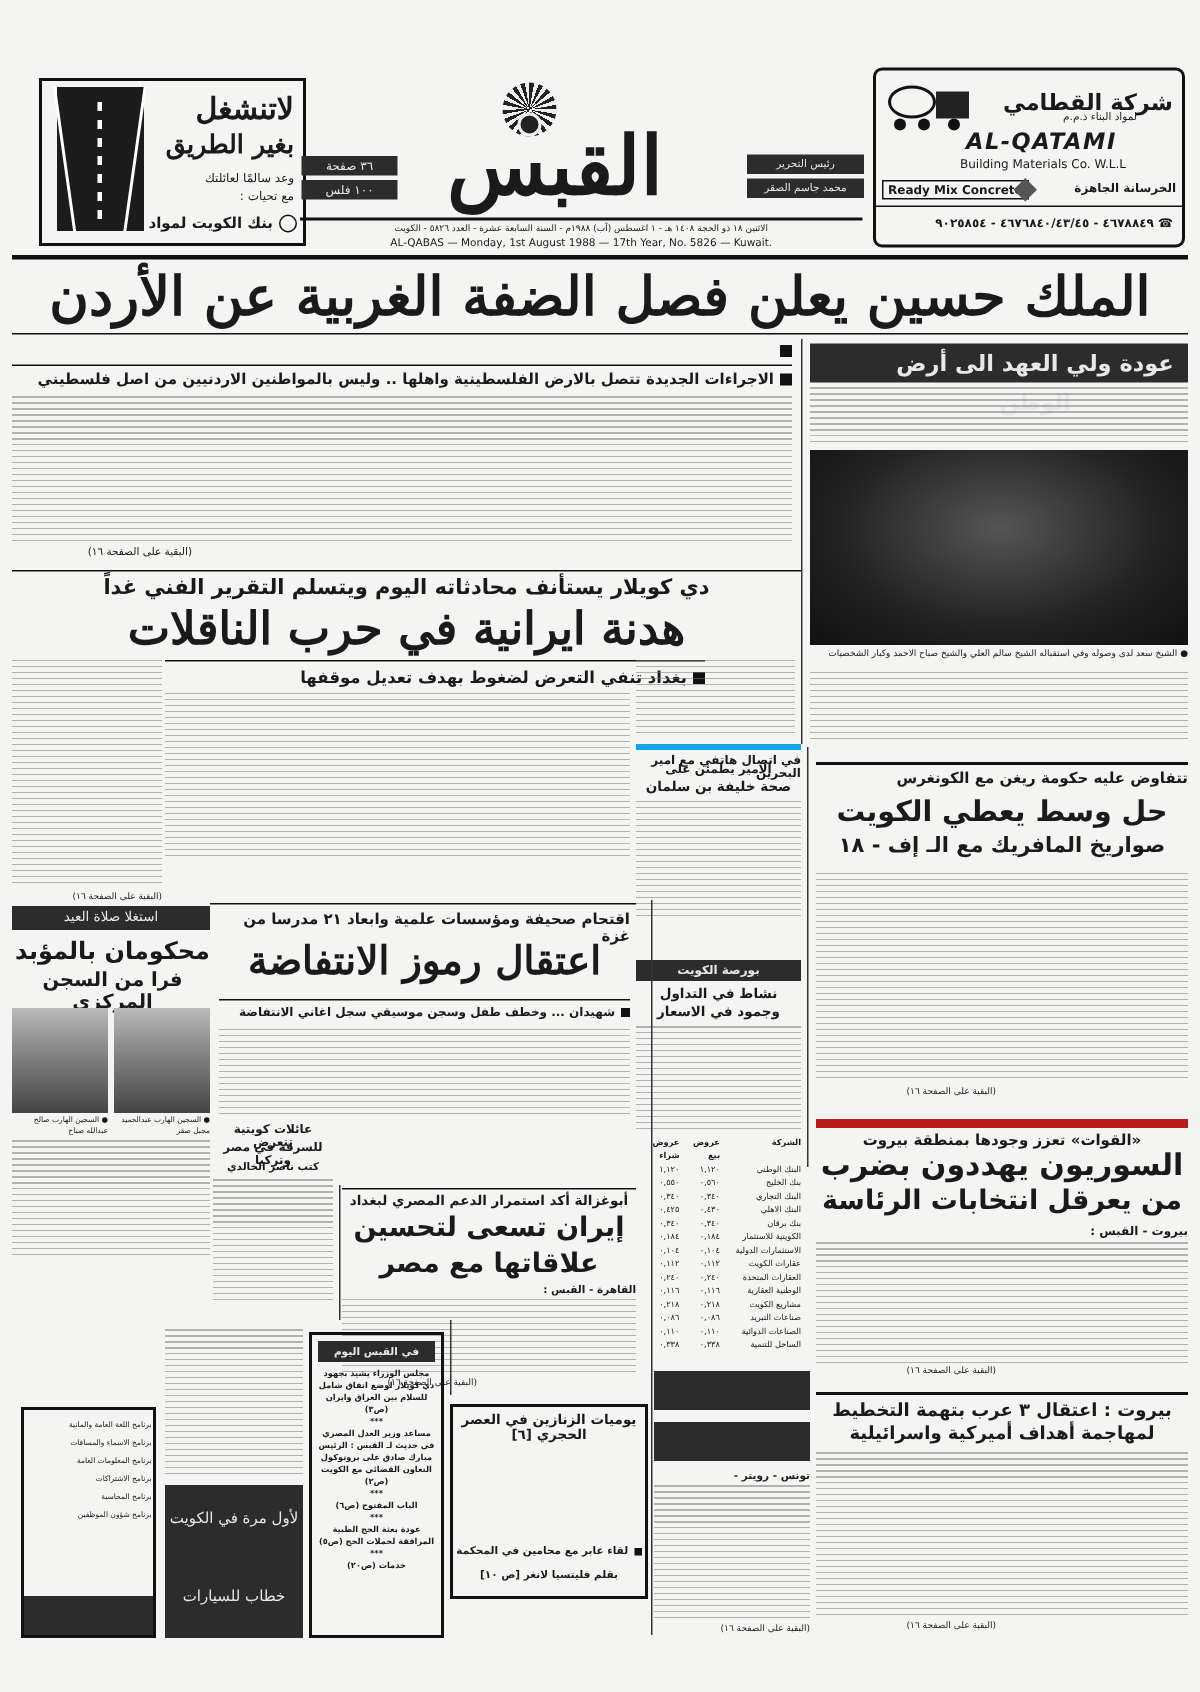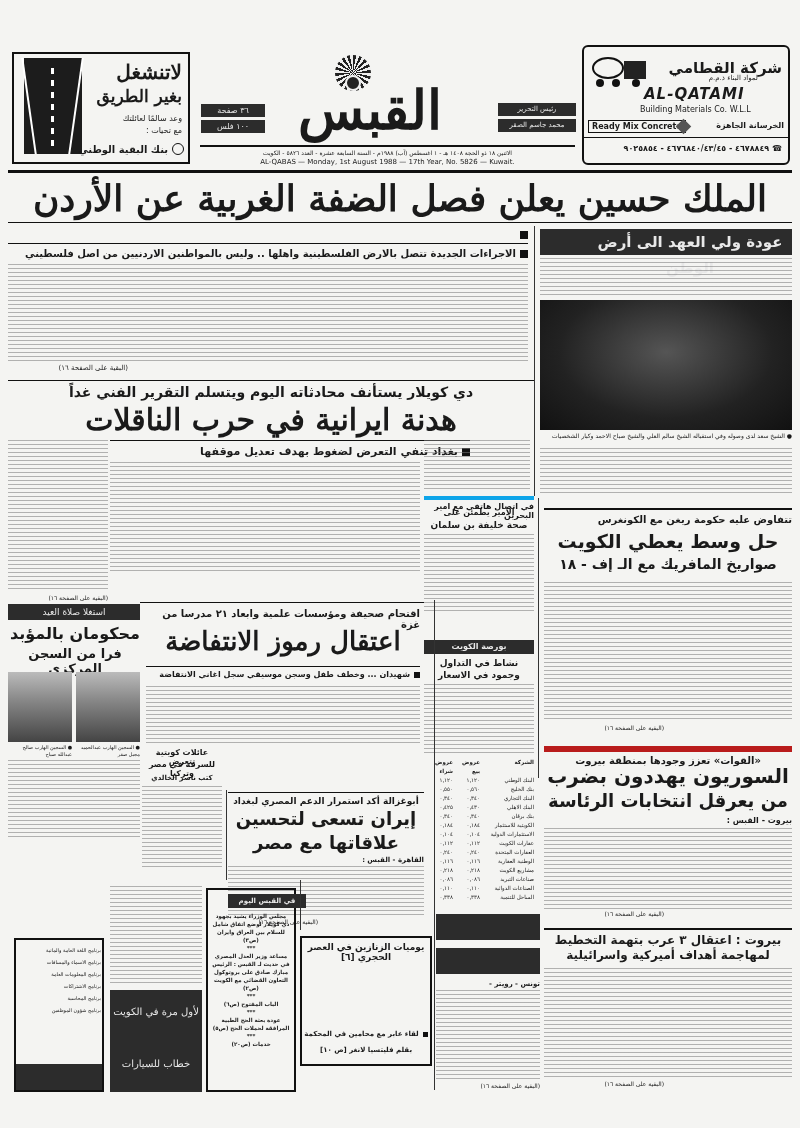--- a/index.html
+++ b/index.html
@@ -12,31 +12,31 @@
   .vr { position: absolute; width: 1px; background: #333; }
   .dark { background: #2c2c2c; color: #e8e8e8; }
   .text-lines { background: repeating-linear-gradient(to bottom, #7a7a7a 0 1px, transparent 1px 4px); opacity: .55; }
   .photo { background: radial-gradient(ellipse at 50% 40%, #555 0%, #222 60%, #111 100%); }
   .photo-gray { background: linear-gradient(180deg, #bbb 0%, #888 40%, #444 100%); }
   .sq { display: inline-block; width: 8px; height: 8px; background: #111; margin-left: 4px; vertical-align: middle; }
 </style>
 </head>
 <body>
 
-<div class="abs box" style="left:12px;top:52px;width:178px;height:112px;border-width:2px;">
+<div class="abs box" style="left:26px;top:52px;width:178px;height:112px;border-width:2px;">
   <div class="abs" style="left:10px;top:4px;width:58px;height:96px;background:#1c1c1c;">
     <div class="abs" style="left:27px;top:10px;width:3px;height:80px;background:repeating-linear-gradient(#fff 0 6px,transparent 6px 12px);"></div>
     <div class="abs" style="left:4px;top:0;width:2px;height:96px;background:#fff;transform:skewX(8deg);"></div>
     <div class="abs" style="left:51px;top:0;width:2px;height:96px;background:#fff;transform:skewX(-8deg);"></div>
   </div>
   <div class="abs rtl bold" style="right:6px;top:6px;font-size:20px;font-family:'DejaVu Serif',serif;">لاتنشغل</div>
   <div class="abs rtl bold" style="right:6px;top:32px;font-size:17px;font-family:'DejaVu Serif',serif;">بغير الطريق</div>
   <div class="abs rtl" style="right:6px;top:60px;font-size:8px;">وعد سالمًا لعائلتك</div>
   <div class="abs rtl" style="right:6px;top:72px;font-size:8px;">مع تحيات :</div>
-  <div class="abs rtl bold" style="right:20px;top:90px;font-size:10px;">بنك البقية الوطني</div>
+  <div class="abs rtl bold" style="right:20px;top:90px;font-size:10px;">بنك الكويت لمواد</div>
   <div class="abs" style="right:4px;top:89px;width:12px;height:12px;border:1px solid #111;border-radius:50%;"></div>
 </div>
 
 <div class="abs dark" style="left:201px;top:104px;width:64px;height:13px;font-size:8px;text-align:center;line-height:13px;">٣٦ صفحة</div>
 <div class="abs dark" style="left:201px;top:120px;width:64px;height:13px;font-size:8px;text-align:center;line-height:13px;">١٠٠ فلس</div>
 
 <div class="abs" style="left:335px;top:55px;width:36px;height:36px;border-radius:50%;background:repeating-conic-gradient(#222 0 10deg,#eee 10deg 20deg);"></div>
 <div class="abs" style="left:345px;top:75px;width:16px;height:16px;border-radius:50%;background:#222;border:2px solid #eee;"></div>
 <div class="abs bold rtl" style="left:275px;top:80px;width:190px;height:60px;font-size:54px;line-height:60px;text-align:center;font-family:'DejaVu Serif',serif;letter-spacing:-2px;">القبس</div>
 
@@ -232,21 +232,21 @@
 <div class="abs text-lines" style="left:436px;top:990px;width:104px;height:90px;"></div>
 <div class="abs rtl" style="left:436px;top:1082px;width:104px;font-size:6px;">(البقية على الصفحة ١٦)</div>
 
 <div class="abs" style="left:300px;top:936px;width:132px;height:130px;border:2px solid #111;">
   <div class="abs rtl bold" style="left:2px;top:4px;width:124px;font-size:9px;text-align:center;">يوميات الزنازين في العصر الحجري [٦]</div>
   <div class="abs rtl bold" style="left:2px;top:92px;width:124px;font-size:7px;text-align:center;"><span class="sq" style="width:5px;height:5px;"></span><span>لقاء عابر مع محامين في المحكمة</span></div>
   <div class="abs rtl bold" style="left:2px;top:108px;width:124px;font-size:7px;text-align:center;">بقلم فليتسيا لانغر [ص ١٠]</div>
 </div>
 
 <div class="abs" style="left:206px;top:888px;width:90px;height:204px;border:2px solid #111;">
-  <div class="abs dark rtl bold" style="left:20px;top:4px;width:78px;height:14px;font-size:7px;line-height:14px;text-align:center;">في القبس اليوم</div>
+  <div class="abs dark rtl bold" style="left:4px;top:4px;width:78px;height:14px;font-size:7px;line-height:14px;text-align:center;">في القبس اليوم</div>
   <div class="abs rtl" style="left:3px;top:22px;width:80px;font-size:5.5px;line-height:8px;text-align:center;font-weight:bold;">
     <div>مجلس الوزراء يشيد بجهود دي كويلار لوضع اتفاق شامل للسلام بين العراق وايران (ص٣)</div>
     <div>***</div>
     <div>مساعد وزير العدل المصري في حديث لـ القبس : الرئيس مبارك صادق على بروتوكول التعاون القضائي مع الكويت (ص٢)</div>
     <div>***</div>
     <div>الباب المفتوح (ص٦)</div>
     <div>***</div>
     <div>عودة بعثة الحج الطبية المرافقة لحملات الحج (ص٥)</div>
     <div>***</div>
     <div>خدمات (ص٢٠)</div>

